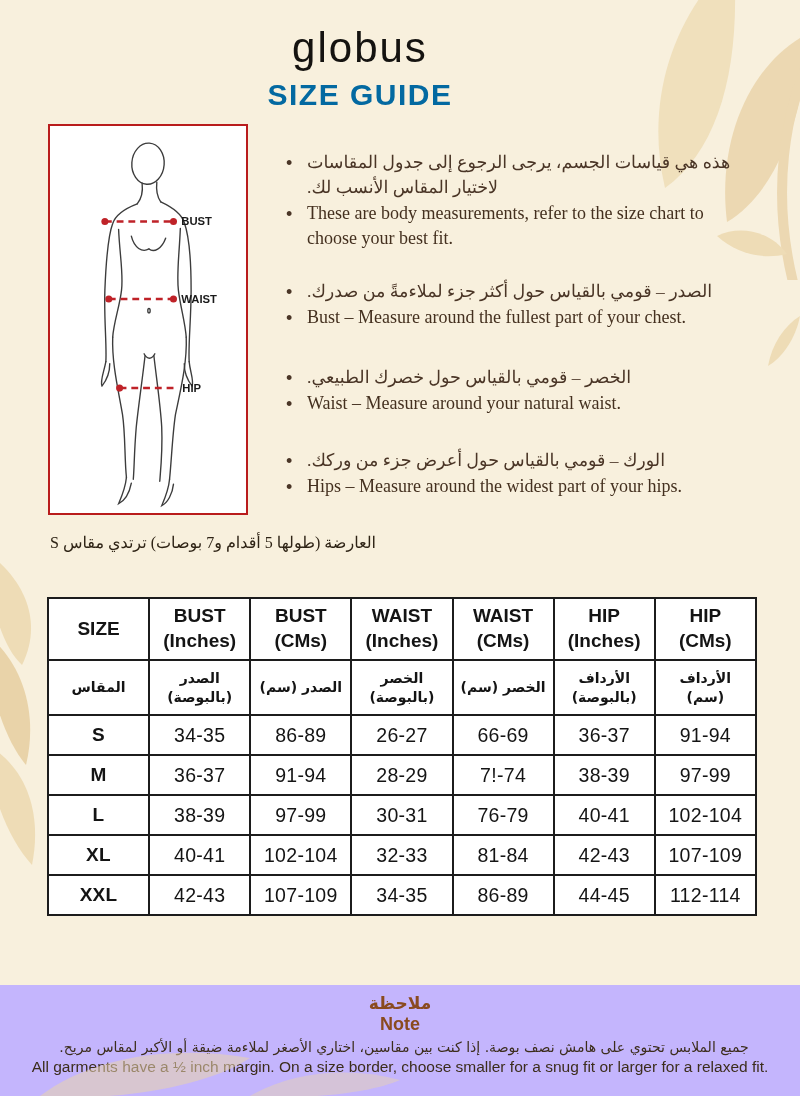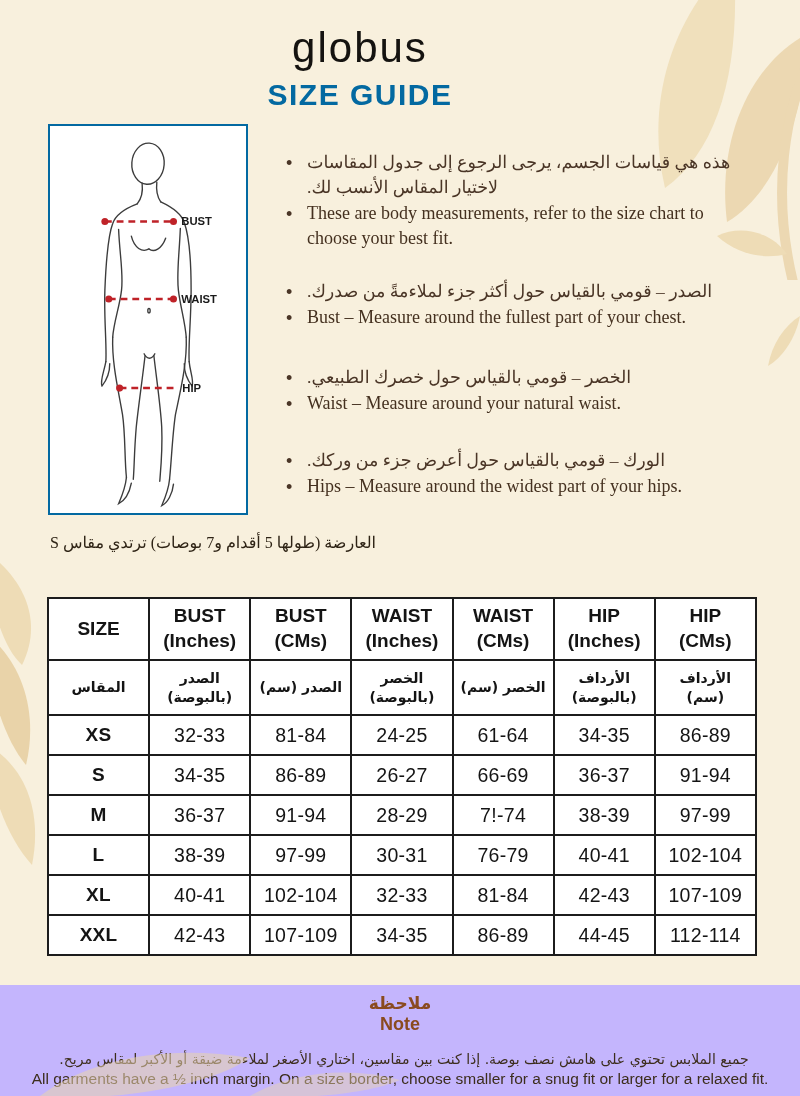--- a/index.html
+++ b/index.html
@@ -17,21 +17,21 @@
   .decor-leftmid { top:553px; left:0; }
 
   
   .header { position:absolute; top:24px; left:0; width:720px; text-align:center; }
   .brand { font-size:42px; font-weight:400; letter-spacing:2px; color:#151310; }
   .size-guide-title { margin-top:6px; font-size:30px; font-weight:bold; letter-spacing:1.5px; color:#0369a1; }
 
   
   .figure-box {
     position:absolute; left:48px; top:124px; width:200px; height:391px;
-    background:#ffffff; border:2px solid #0369a1;
+    background:#ffffff; border:2px solid #b91c1c;
   }
   .figure-box svg { width:100%; height:100%; display:block; }
 
   
   .instructions { position:absolute; left:286px; top:150px; width:464px; }
   .bullet-group { margin-bottom:28px; }
   .bullet-group:nth-child(2){ margin-bottom:34px; }
   .bullet-group:nth-child(3){ margin-bottom:30px; }
   .bullet-row { display:flex; align-items:flex-start; gap:9px; }
   .bullet-dot { flex:0 0 auto; width:12px; color:#4a3526; font-size:18px; line-height:1.45; }
@@ -73,21 +73,21 @@
   .footer-band {
     position:absolute; left:0; top:985px; width:800px; height:111px;
     background:#c4b5fd; text-align:center; overflow:hidden;
   }
   .footer-band .heading-ar {
     margin-top:8px; font-size:17px; font-weight:bold; color:#8a4a1f;
     direction:rtl; font-family:"DejaVu Sans","Liberation Sans",sans-serif;
   }
   .footer-band .heading-en { font-size:18px; font-weight:bold; color:#8a4a1f; margin-top:1px; }
   .footer-band .body-ar {
-    margin-top:16px; font-size:14px; color:#3c2d1c; direction:rtl;
+    margin-top:4px; font-size:14px; color:#3c2d1c; direction:rtl;
     font-family:"DejaVu Sans","Liberation Sans",sans-serif;
     padding-left:8px;
   }
   .footer-band .body-en { margin-top:3px; font-size:15.5px; color:#3c2d1c; }
 </style>
 </head>
 <body>
 
 <svg class="decor decor-topright" width="215" height="280" viewBox="0 0 215 280">
   <path d="M122,-12 C82,40 62,112 80,188 C130,152 152,80 150,-12 Z" fill="#f0e0bc"></path>
@@ -224,29 +224,20 @@
       <th><span>الصدر (بالبوصة)</span></th>
       <th><span>الصدر (سم)</span></th>
       <th><span>الخصر (بالبوصة)</span></th>
       <th><span>الخصر (سم)</span></th>
       <th><span>الأرداف (بالبوصة)</span></th>
       <th><span>الأرداف (سم)</span></th>
     </tr>
   </thead>
   <tbody>
       <tr>
-        <td class="size-cell">XS</td>
-        <td>32-33</td>
-        <td>81-84</td>
-        <td>24-25</td>
-        <td>61-64</td>
-        <td>34-35</td>
-        <td>86-89</td>
-      </tr>
-      <tr>
         <td class="size-cell">S</td>
         <td>34-35</td>
         <td>86-89</td>
         <td>26-27</td>
         <td>66-69</td>
         <td>36-37</td>
         <td>91-94</td>
       </tr>
       <tr>
         <td class="size-cell">M</td>

